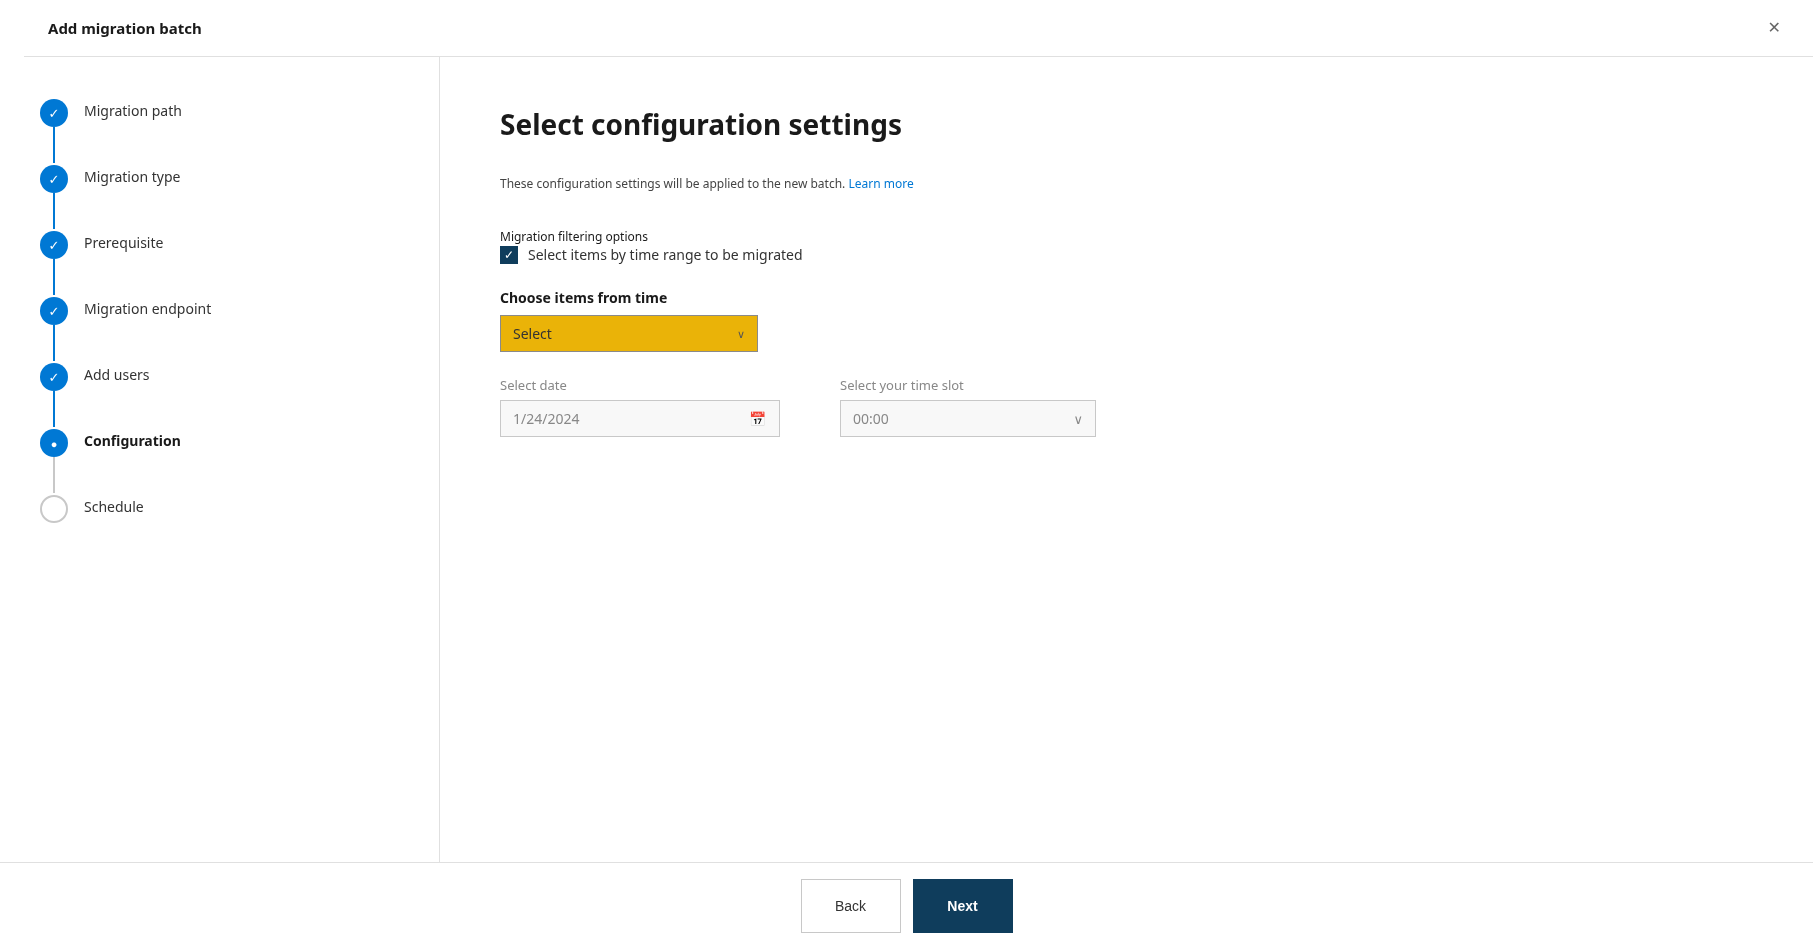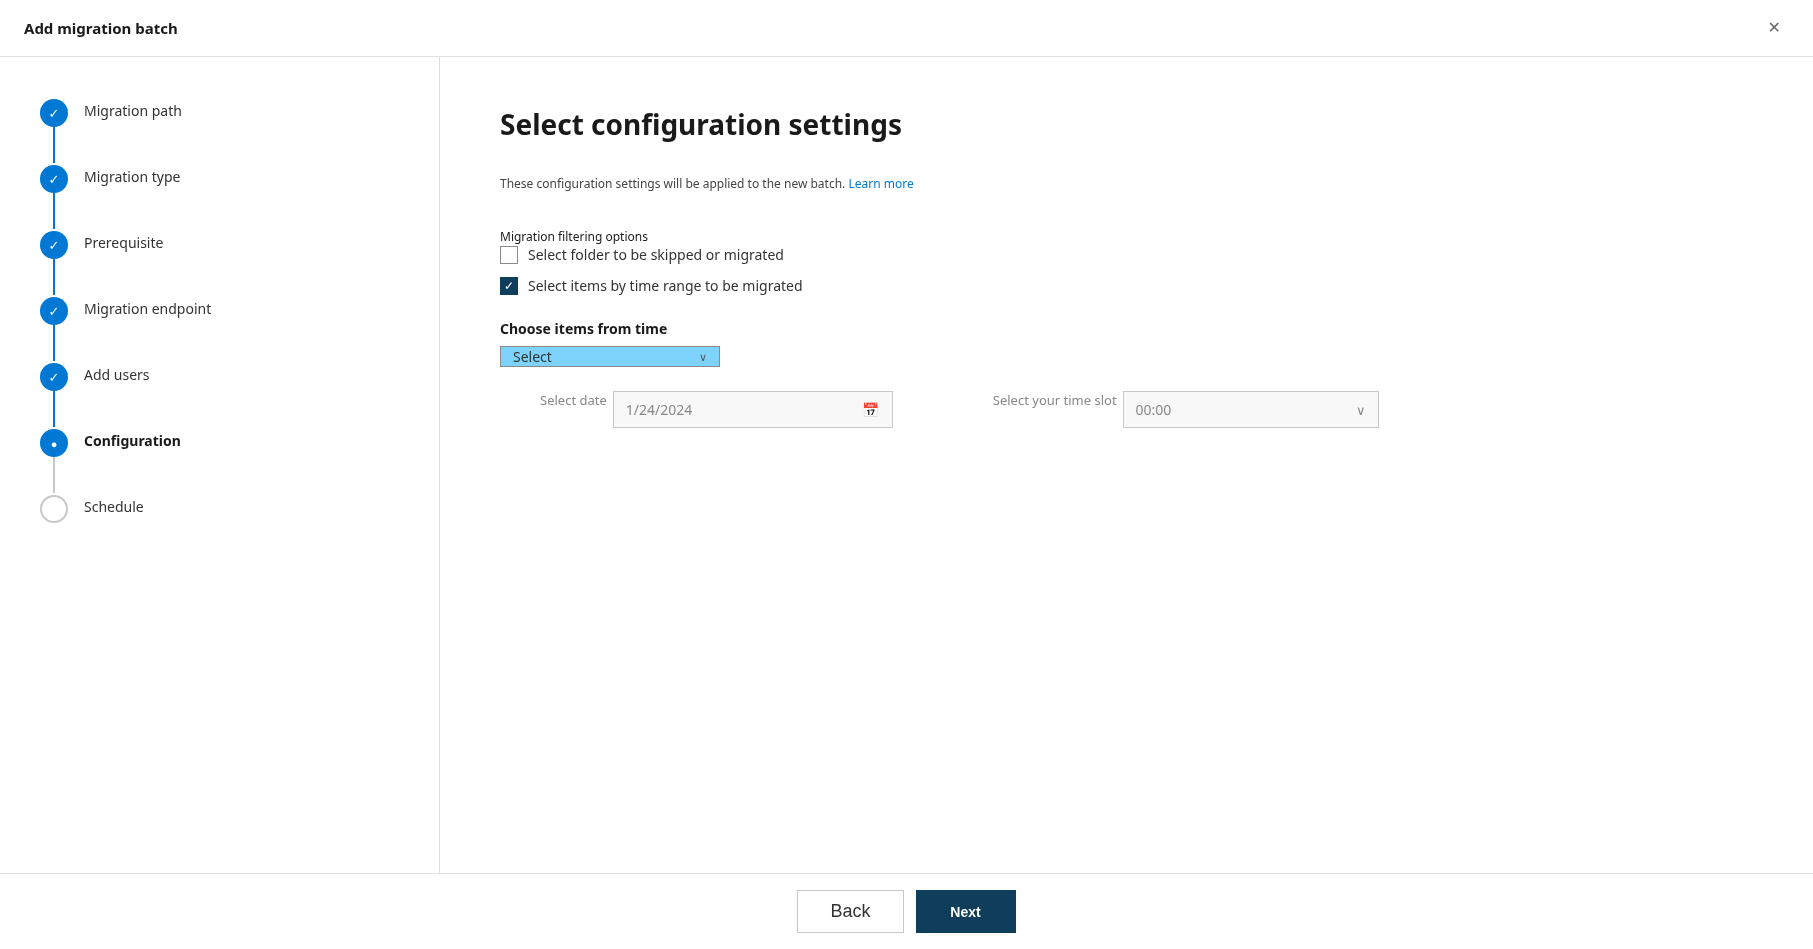--- a/index.html
+++ b/index.html
@@ -16,20 +16,21 @@
     }
 
     
     .dialog-header {
       display: flex;
       justify-content: space-between;
       align-items: center;
       padding: 16px 24px;
       border-bottom: 1px solid #e0e0e0;
       flex-shrink: 0;
+      margin-left: 24px;
     }
     .dialog-title {
       font-weight: 700;
       font-size: 15px;
       color: #1a1a1a;
     }
     .close-btn {
       background: none;
       border: none;
       cursor: pointer;
@@ -174,47 +175,46 @@
     }
 
     .choose-label {
       font-weight: 700;
       font-size: 14px;
       margin-top: 24px;
       margin-bottom: 8px;
     }
 
     .select-dropdown {
-      width: 220px;
+      width: 258px;
       border: 1.5px solid #8a8a8a;
-      background: #7dd3fc;
-      padding: 0 12px;
+      background: #eab308;
+      padding: 8px 12px;
       font-size: 14px;
       display: flex;
       align-items: center;
       justify-content: space-between;
       cursor: pointer;
       color: #333;
       margin-bottom: 24px;
     }
     .select-dropdown .chevron {
       font-size: 11px;
       color: #555;
     }
 
     .date-time-row {
       display: flex;
       gap: 60px;
       align-items: flex-start;
     }
     .field-group {
       display: flex;
-      flex-direction: row;
+      flex-direction: column;
       gap: 6px;
-      margin-left: 40px;
     }
     .field-label {
       font-size: 13px;
       color: #888;
     }
     .date-input {
       width: 280px;
       border: 1.5px solid #c8c8c8;
       background: #f8f8f8;
       padding: 8px 12px;
@@ -248,22 +248,22 @@
       padding: 16px 24px;
       display: flex;
       justify-content: center;
       gap: 12px;
       flex-shrink: 0;
     }
     .btn-back {
       background: #fff;
       border: 1.5px solid #c8c8c8;
       color: #333;
-      padding: 10px 32px;
-      font-size: 18px;
+      padding: 18px 32px;
+      font-size: 14px;
       cursor: pointer;
       min-width: 100px;
     }
     .btn-next {
       background: #0f3d5c;
       border: none;
       color: #fff;
       padding: 10px 32px;
       font-size: 14px;
       cursor: pointer;
@@ -343,24 +343,20 @@
     <h1 class="page-heading">Select configuration settings</h1>
 
     <p class="description">
       <span>These configuration settings will be applied to the new batch.</span>
       <span> </span>
       <a href="#">Learn more</a>
     </p>
 
     <div class="section-title">Migration filtering options</div>
 
-    <div class="checkbox-row">
-      <div class="checkbox-box"></div>
-      <span class="checkbox-label">Select folder to be skipped or migrated</span>
-    </div>
 
     <div class="checkbox-row">
       <div class="checkbox-box checked">✓</div>
       <span class="checkbox-label">Select items by time range to be migrated</span>
     </div>
 
     <div class="choose-label">Choose items from time</div>
 
     <div class="select-dropdown">
       <span>Select</span>

